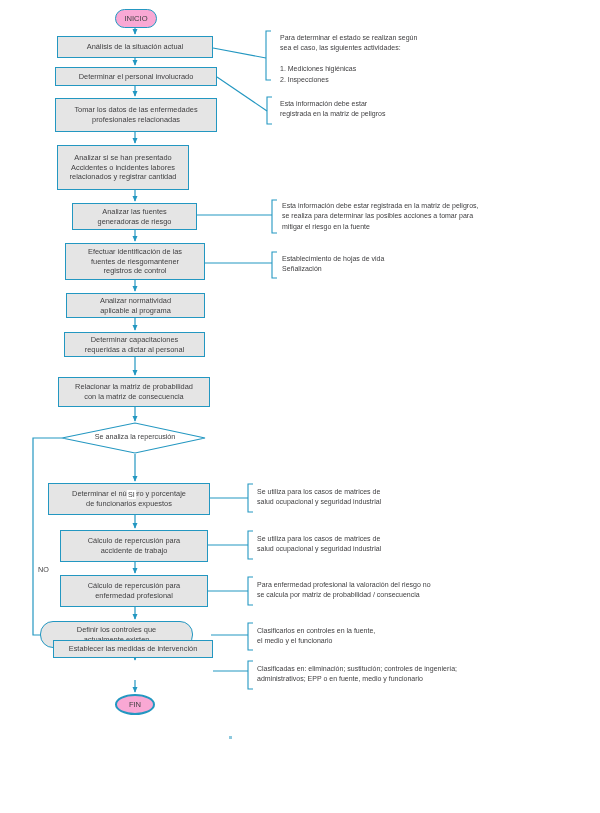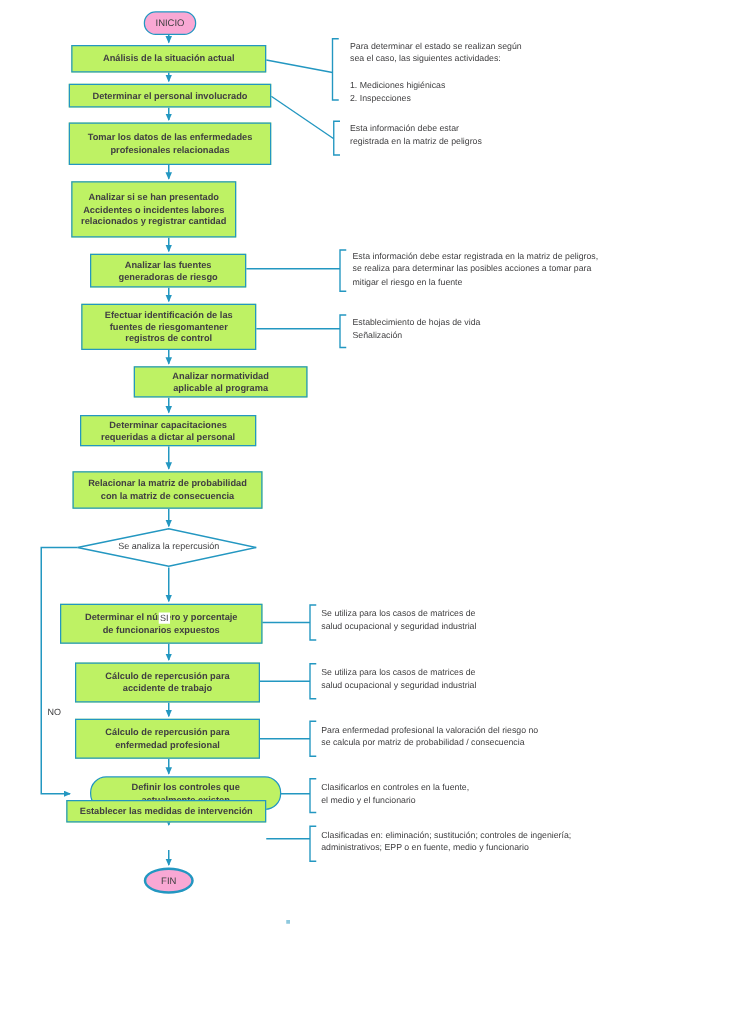--- a/index.html
+++ b/index.html
@@ -4,24 +4,24 @@
 <style>
   html,body{margin:0;padding:0;background:#ffffff;}
   #canvas{
     position:relative;width:600px;height:813px;background:#ffffff;
     font-family:"Liberation Sans","DejaVu Sans",sans-serif;
     color:#414042;overflow:hidden;
   }
   #wires{position:absolute;left:0;top:0;width:600px;height:813px;}
   .step{
     position:absolute;box-sizing:border-box;
-    border:1.2px solid #2397c1;background:#bef264;
+    border:1.2px solid #2397c1;background:#e5e5e5;
     display:flex;align-items:center;justify-content:center;
     text-align:center;font-size:7.4px;line-height:9.6px;
-    white-space:pre-line;color:#414042;font-weight:bold;
+    white-space:pre-line;color:#414042;
   }
   .terminal{
     position:absolute;box-sizing:border-box;background:#f9a8d4;
     display:flex;align-items:center;justify-content:center;
     font-size:7.6px;color:#414042;border:1.6px solid #2397c1;
   }
   .note{
     position:absolute;font-size:7px;line-height:10.4px;
     white-space:pre-line;color:#414042;text-align:left;
   }
@@ -115,33 +115,33 @@
   <div class="step" style="left:55px;top:98px;width:162px;height:34px;">Tomar los datos de las enfermedades
 profesionales relacionadas</div>
   <div class="step" style="left:57px;top:145px;width:132px;height:45px;">Analizar si se han presentado
 Accidentes o incidentes labores
 relacionados y registrar cantidad</div>
   <div class="step" style="left:72px;top:203px;width:125px;height:27px;">Analizar las fuentes
 generadoras de riesgo</div>
   <div class="step" style="left:65px;top:243px;width:140px;height:37px;">Efectuar identificación de las
 fuentes de riesgomantener
 registros de control</div>
-  <div class="step" style="left:66px;top:293px;width:139px;height:25px;margin-left:41px;">Analizar normatividad
+  <div class="step" style="left:66px;top:293px;width:139px;height:25px;">Analizar normatividad
 aplicable al programa</div>
   <div class="step" style="left:64px;top:332px;width:141px;height:25px;">Determinar capacitaciones
 requeridas a dictar al personal</div>
   <div class="step" style="left:58px;top:377px;width:152px;height:30px;">Relacionar la matriz de probabilidad
 con la matriz de consecuencia</div>
   <div class="step" style="left:48px;top:483px;width:162px;height:32px;">Determinar el número y porcentaje
 de funcionarios expuestos</div>
   <div class="step" style="left:60px;top:530px;width:148px;height:32px;">Cálculo de repercusión para
 accidente de trabajo</div>
   <div class="step" style="left:60px;top:575px;width:148px;height:32px;">Cálculo de repercusión para
 enfermedad profesional</div>
-  <div class="step" style="left:72px;top:621px;width:153px;height:27px;border-radius:13px;">Definir los controles que
+  <div class="step" style="left:40px;top:621px;width:153px;height:27px;border-radius:13px;">Definir los controles que
 actualmente existen</div>
   <div class="step" style="left:53px;top:640px;width:160px;height:18px;">Establecer las medidas de intervención</div>
 
   <div class="decision-label">Se analiza la repercusión</div>
   <div class="branch-label" style="left:127px;top:458px;">SI</div>
   <div class="branch-label" style="left:37px;top:533px;">NO</div>
 
   <div class="note" style="left:280px;top:33px;">Para determinar el estado se realizan según
 sea el caso, las siguientes actividades:
 

